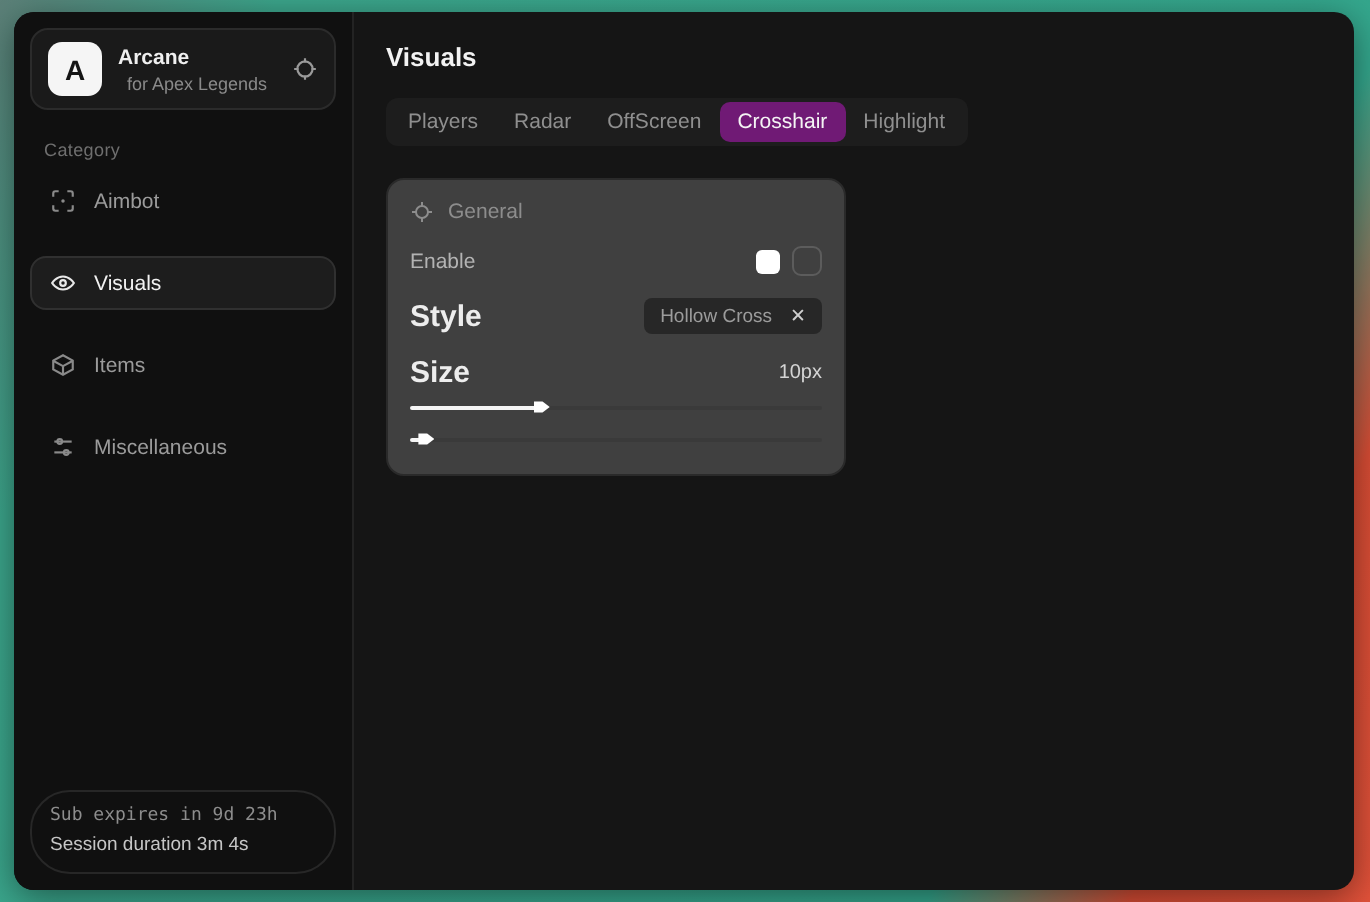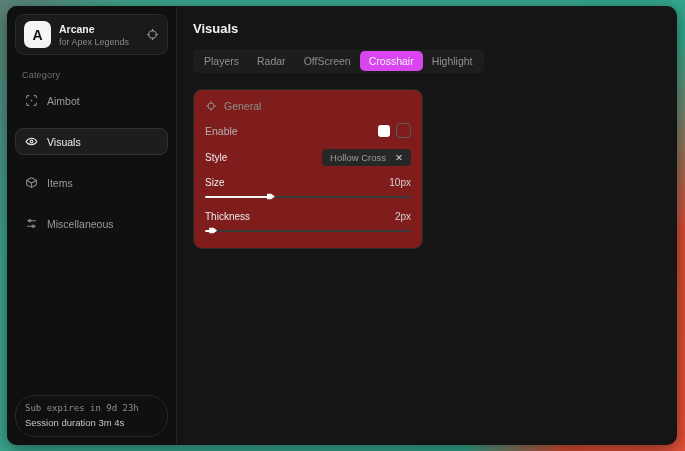--- a/index.html
+++ b/index.html
@@ -38,21 +38,21 @@
   .logo {
     width: 27px; height: 27px;
     background: #f5f5f5;
     border-radius: 7px;
     display: flex; align-items: center; justify-content: center;
     font-weight: bold; font-size: 14px; color: #141414;
     flex: 0 0 auto;
   }
   .brand-text { flex: 1; min-width: 0; }
   .brand-title { font-size: 10.5px; font-weight: bold; color: #f0f0f0; }
-  .brand-sub { font-size: 9px; color: #8a8a8a; margin-top: 2px; }
+  .brand-sub { font-size: 9px; color: #8a8a8a; margin-top: 2px; text-align: center; }
   .brand-target { color: #9a9a9a; display: flex; }
   .category-label {
     font-size: 9px; color: #6f6f6f;
     margin: 15px 7px 7px 7px;
     letter-spacing: .2px;
   }
   .nav { display: flex; flex-direction: column; gap: 14px; }
   .nav-item {
     display: flex; align-items: center; gap: 9px;
     height: 27px;
@@ -93,42 +93,42 @@
     padding: 2px;
     margin-top: 13px;
   }
   .tab {
     font-size: 10.5px; color: #8f8f8f;
     padding: 4px 9px;
     border-radius: 5px;
     cursor: pointer;
     white-space: nowrap;
   }
-  .tab.active { background: #d946ef; color: #f4f4f4; }
+  .tab.active { background: #701a75; color: #f4f4f4; }
   
   .panel {
     margin-top: 16px;
     width: 230px;
-    background: #7f1d1d;
+    background: #404040;
     border: 1px solid #2a2a2a;
     border-radius: 9px;
     padding: 10px 11px 13px 11px;
   }
   .panel-header {
     display: flex; align-items: center; gap: 7px;
     color: #8d8d8d; font-size: 10.5px;
     margin-bottom: 11px;
   }
   .panel-header .hdr-icon { display: flex; color: #8d8d8d; }
   .row {
     display: flex; align-items: center; justify-content: space-between;
     margin-bottom: 11px;
   }
   .lbl-dim { font-size: 10.5px; color: #b3b3b3; }
-  .lbl-strong { font-size: 10px; color: #ededed; font-weight: normal; }
+  .lbl-strong { font-size: 15px; color: #ededed; font-weight: bold; }
   .val { font-size: 10px; color: #d4d4d4; }
   .enable-controls { display: flex; align-items: center; gap: 6px; }
   .swatch {
     width: 12px; height: 12px;
     border-radius: 3px;
     cursor: pointer;
   }
   .checkbox {
     width: 15px; height: 15px;
     border: 1.5px solid #5c5c5c;
@@ -294,24 +294,20 @@
       <div class="row" style="margin-bottom:7px">
         <span class="lbl-strong">Size</span>
         <span class="val">10px</span>
       </div>
       <div class="slider">
         <span class="track"></span>
         <span class="fill" style="width: 31%;"></span>
         <span class="thumb" style="left: 31%;"></span>
       </div>
 
-      <div class="row" style="margin-bottom:7px">
-        <span class="lbl-strong">Thickness</span>
-        <span class="val">2px</span>
-      </div>
       <div class="slider">
         <span class="track"></span>
         <span class="fill" style="width: 3%;"></span>
         <span class="thumb" style="left: 3%;"></span>
       </div>
     </section>
   </main>
 </div>
 
 </body></html>

